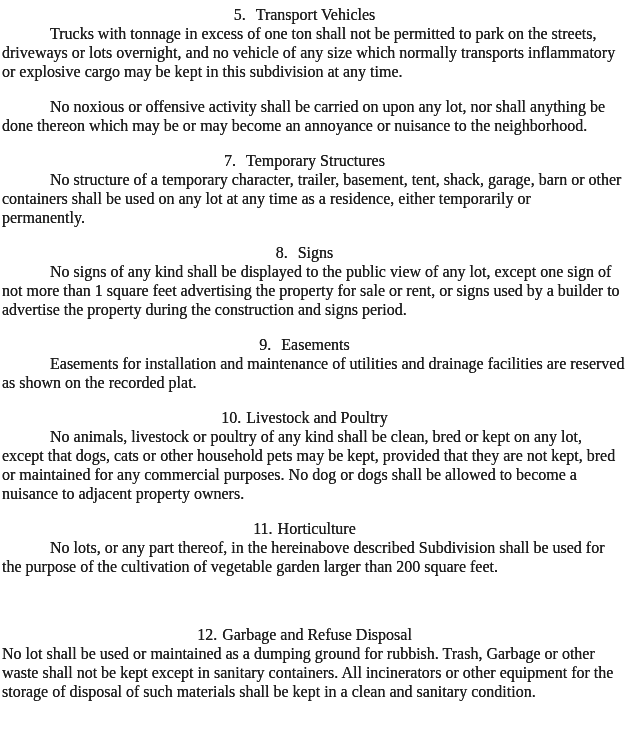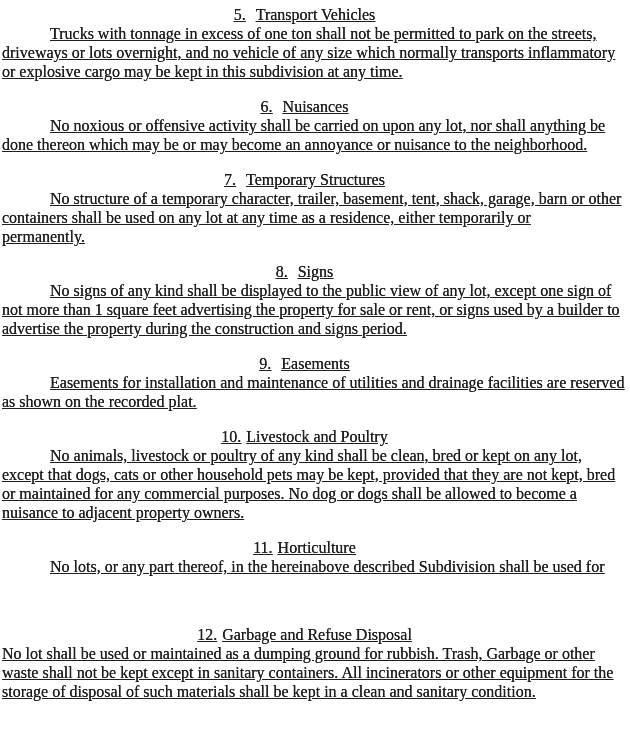--- a/index.html
+++ b/index.html
@@ -16,21 +16,20 @@
   .page {
     width: 609px;
     height: 740px;
     padding: 5px 2px 0 2px;
     background: var(--paper);
     color: var(--ink);
     font-family: "Liberation Serif", "DejaVu Serif", serif;
     font-size: 16px;
     line-height: 19px;
     text-shadow: 0 0 0.5px currentColor; 
-    text-decoration: underline;
   }
   section.sec { margin-top: 16px; }
   section.sec:first-child { margin-top: 0; }
   section.sec.big-gap { margin-top: 49px; }
   .sec-heading {
     text-align: center;
     white-space: nowrap;
   }
   .sec-num { margin-right: 5px; }
   .tabbed .sec-num { margin-right: 10px; }
@@ -48,21 +47,20 @@
   <section class="sec">
     <div class="sec-heading tabbed"><span class="sec-num">5.</span><span class="sec-title">Transport Vehicles</span></div>
     <div class="sec-body">
       <span class="ln indent">Trucks with tonnage in excess of one ton shall not be permitted to park on the streets,</span>
       <span class="ln">driveways or lots overnight, and no vehicle of any size which normally transports inflammatory</span>
       <span class="ln">or explosive cargo may be kept in this subdivision at any time.</span>
     </div>
   </section>
 
   <section class="sec">
-    <div class="sec-heading tabbed"><span class="sec-num">6.</span><span class="sec-title">Nuisances</span></div>
     <div class="sec-body">
       <span class="ln indent">No noxious or offensive activity shall be carried on upon any lot, nor shall anything be</span>
       <span class="ln">done thereon which may be or may become an annoyance or nuisance to the neighborhood.</span>
     </div>
   </section>
 
   <section class="sec">
     <div class="sec-heading tabbed"><span class="sec-num">7.</span><span class="sec-title">Temporary Structures</span></div>
     <div class="sec-body">
       <span class="ln indent">No structure of a temporary character, trailer, basement, tent, shack, garage, barn or other</span>
@@ -95,20 +93,21 @@
       <span class="ln">except that dogs, cats or other household pets may be kept, provided that they are not kept, bred</span>
       <span class="ln">or maintained for any commercial purposes. No dog or dogs shall be allowed to become a</span>
       <span class="ln">nuisance to adjacent property owners.</span>
     </div>
   </section>
 
   <section class="sec">
     <div class="sec-heading"><span class="sec-num">11.</span><span class="sec-title">Horticulture</span></div>
     <div class="sec-body">
       <span class="ln indent">No lots, or any part thereof, in the hereinabove described Subdivision shall be used for</span>
+      <span class="ln">the purpose of the cultivation of vegetable garden larger than 200 square feet.</span>
     </div>
   </section>
 
   <section class="sec big-gap">
     <div class="sec-heading"><span class="sec-num">12.</span><span class="sec-title">Garbage and Refuse Disposal</span></div>
     <div class="sec-body">
       <span class="ln">No lot shall be used or maintained as a dumping ground for rubbish. Trash, Garbage or other</span>
       <span class="ln">waste shall not be kept except in sanitary containers. All incinerators or other equipment for the</span>
       <span class="ln">storage of disposal of such materials shall be kept in a clean and sanitary condition.</span>
     </div>

